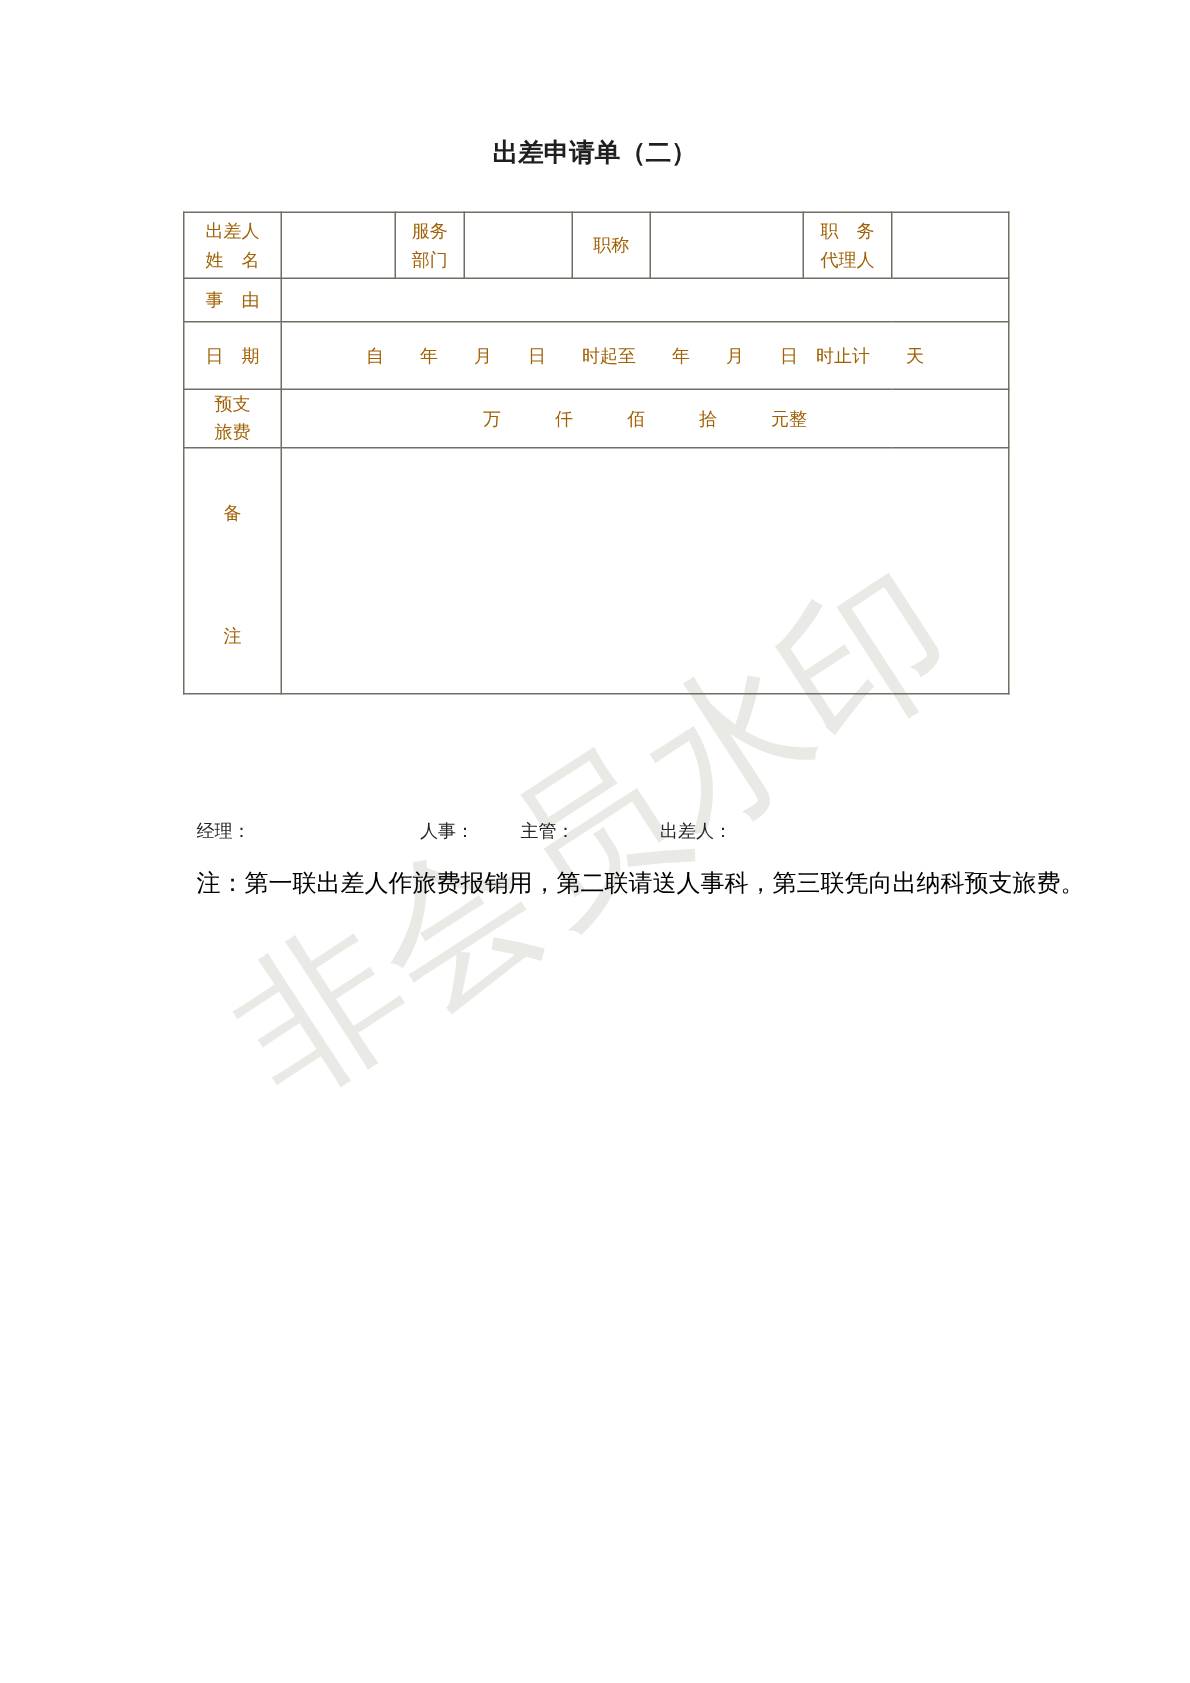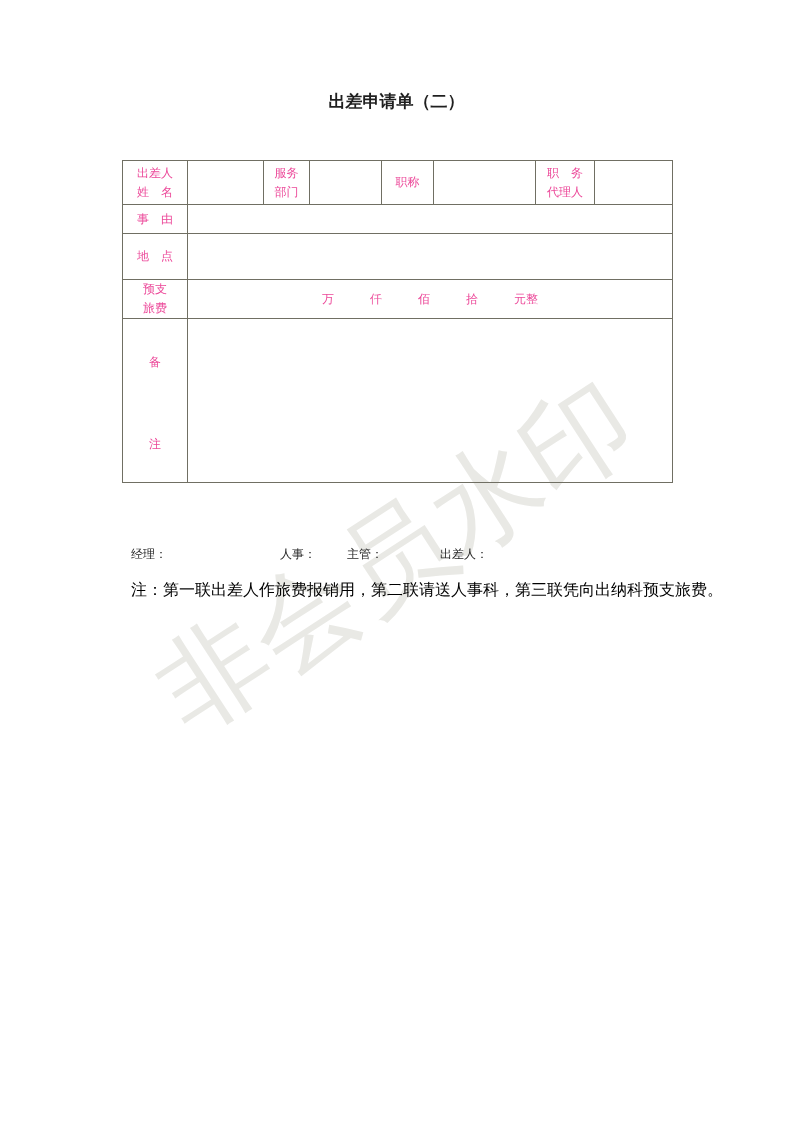--- a/index.html
+++ b/index.html
@@ -29,27 +29,27 @@
     position:absolute;
     left:0;top:92px;width:793px;
     margin:0;
     text-align:center;
     font-size:17px;line-height:20px;
     font-weight:bold;
     color:#1f1f1f;
   }
   table.form{
     position:absolute;
-    left:122px;top:160px;
+    left:122px;top:141px;
     width:550px;
     border-collapse:collapse;
     table-layout:fixed;
     background:transparent;
     font-size:12px;
-    color:#ec4899;
+    color:#a16207;
   }
   table.form td{
     border:1px solid #706f63;
     padding:0;
     vertical-align:middle;
     background:transparent;
   }
   td.lbl{
     text-align:center;
     line-height:19px;
@@ -118,23 +118,23 @@
         <td class="lbl">职称</td>
         <td></td>
         <td class="lbl pre">职　务
 代理人</td>
         <td></td>
       </tr>
       <tr class="r2">
         <td class="lbl">事　由</td>
         <td colspan="7"></td>
       </tr>
-      <tr class="r4">
-        <td class="lbl">地　点</td>
-        <td colspan="7"></td>
+      <tr class="r3">
+        <td class="lbl">日　期</td>
+        <td colspan="7" class="center">自　　年　　月　　日　　时起至　　年　　月　　日　时止计　　天</td>
       </tr>
       <tr class="r5">
         <td class="lbl pre">预支
 旅费</td>
         <td colspan="7" class="center">万　　　仟　　　佰　　　拾　　　元整</td>
       </tr>
       <tr class="r6">
         <td class="lbl">
           <div class="remark-wrap">
             <span>备</span>

